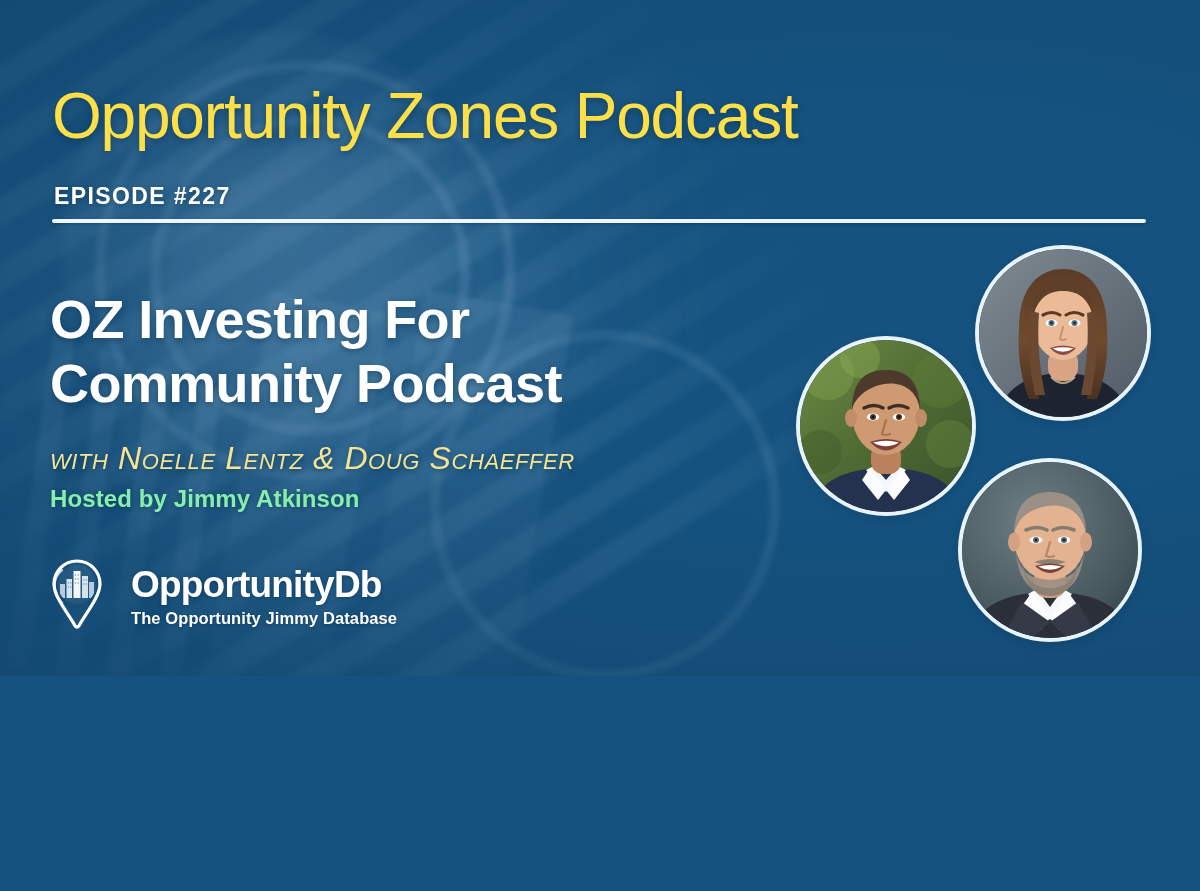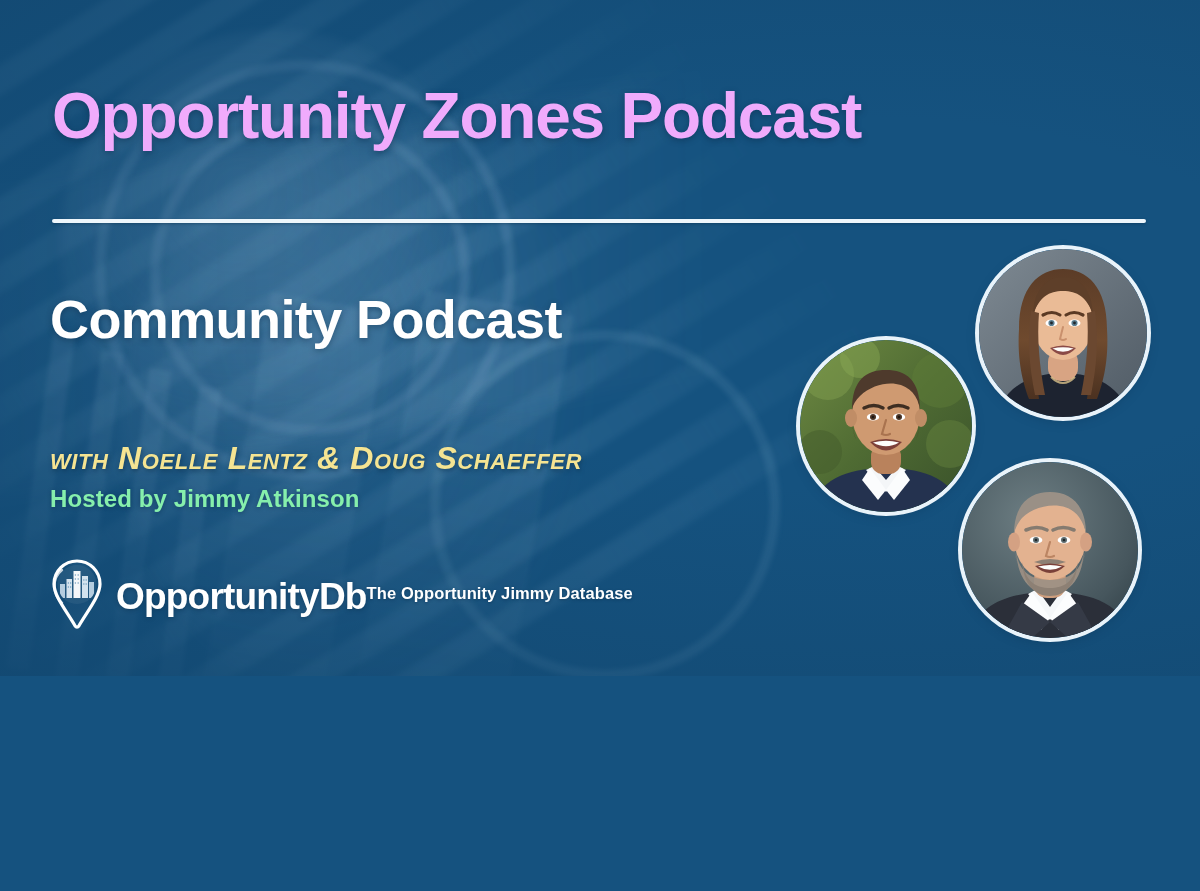--- a/index.html
+++ b/index.html
@@ -121,22 +121,22 @@
     left: 0; top: 0;
     width: 1200px;
     height: 676px;
   }
 
   .show-title {
     position: absolute;
     left: 52px;
     top: 84px;
     font-size: 64px;
-    font-weight: bold;
-    color: #f0abfc;
+    font-weight: normal;
+    color: #fde047;
     letter-spacing: -1.2px;
     line-height: 1;
     white-space: nowrap;
     text-shadow: 0 2px 6px rgba(8,40,68,.45);
   }
 
   .episode {
     position: absolute;
     left: 54px;
     top: 183px;
@@ -169,21 +169,21 @@
     line-height: 1.18;
     letter-spacing: -0.6px;
     text-shadow: 0 2px 6px rgba(8,40,68,.45);
   }
 
   .guests {
     position: absolute;
     left: 50px;
     top: 440px;
     font-size: 32px;
-    font-weight: bold;
+    font-weight: normal;
     font-style: italic;
     color: #f5e492;
     letter-spacing: .6px;
     font-variant: small-caps;
     text-shadow: 1px 2px 4px rgba(8,40,68,.5);
     white-space: nowrap;
   }
 
   .host {
     position: absolute;
@@ -205,22 +205,24 @@
     align-items: center;
     gap: 10px;
   }
   .logo-mark {
     width: 58px;
     height: 72px;
     flex: none;
   }
   .logo-words {
     display: flex;
+    flex-direction: column;
     justify-content: flex-start;
     padding-top: 4px;
+    margin-left: 15px;
   }
   .logo-name {
     font-size: 37px;
     font-weight: bold;
     color: #ffffff;
     letter-spacing: -0.8px;
     line-height: 1;
     text-shadow: 0 1px 4px rgba(8,40,68,.45);
   }
   .logo-tag {
@@ -287,24 +289,26 @@
     <div class="tex glow-sweep"></div>
     <div class="vignette"></div>
   </div>
 
   <div class="lower-fill"></div>
 
   <div class="content">
 
     <div class="show-title">Opportunity Zones Podcast</div>
 
+    <div class="episode">EPISODE #227</div>
 
     <div class="rule"></div>
 
     <div class="ep-title">
+      <div>OZ Investing For</div>
       <div>Community Podcast</div>
     </div>
 
     <div class="guests">with Noelle Lentz &amp; Doug Schaeffer</div>
 
     <div class="host">Hosted by Jimmy Atkinson</div>
 
     <div class="logo">
       <span class="logo-mark">
         <svg viewBox="0 0 58 72" width="58" height="72" aria-hidden="true">

